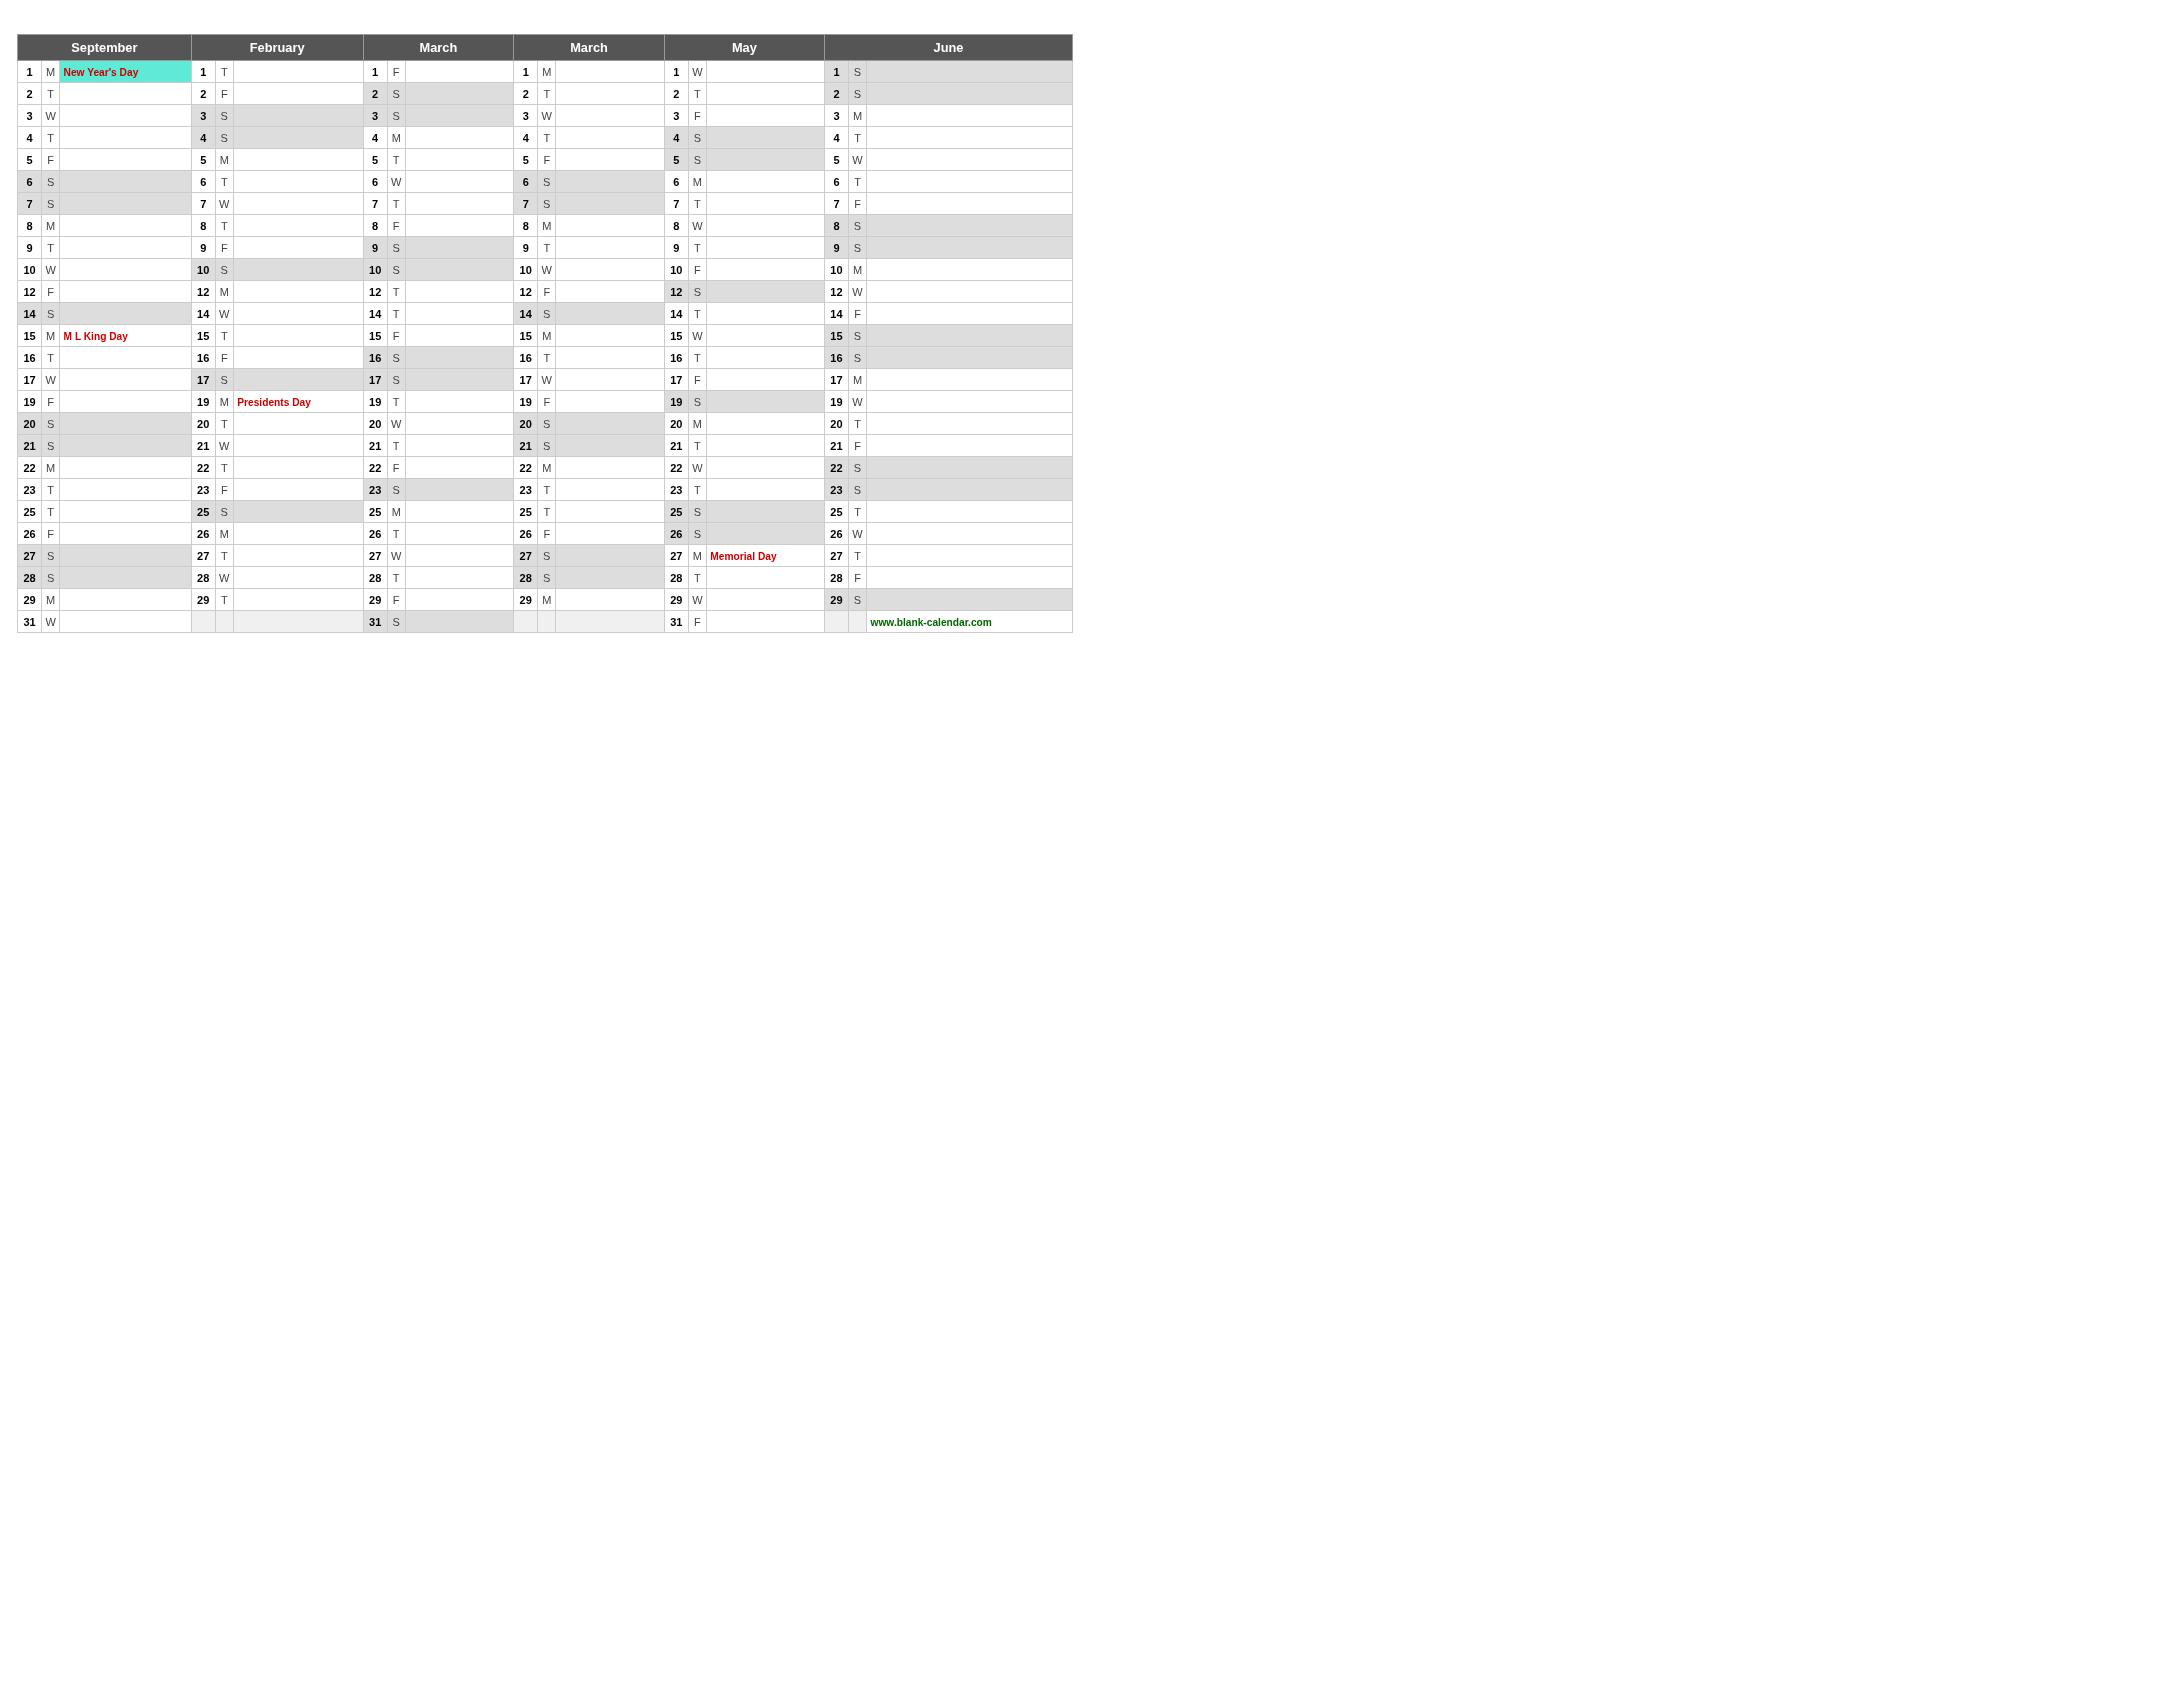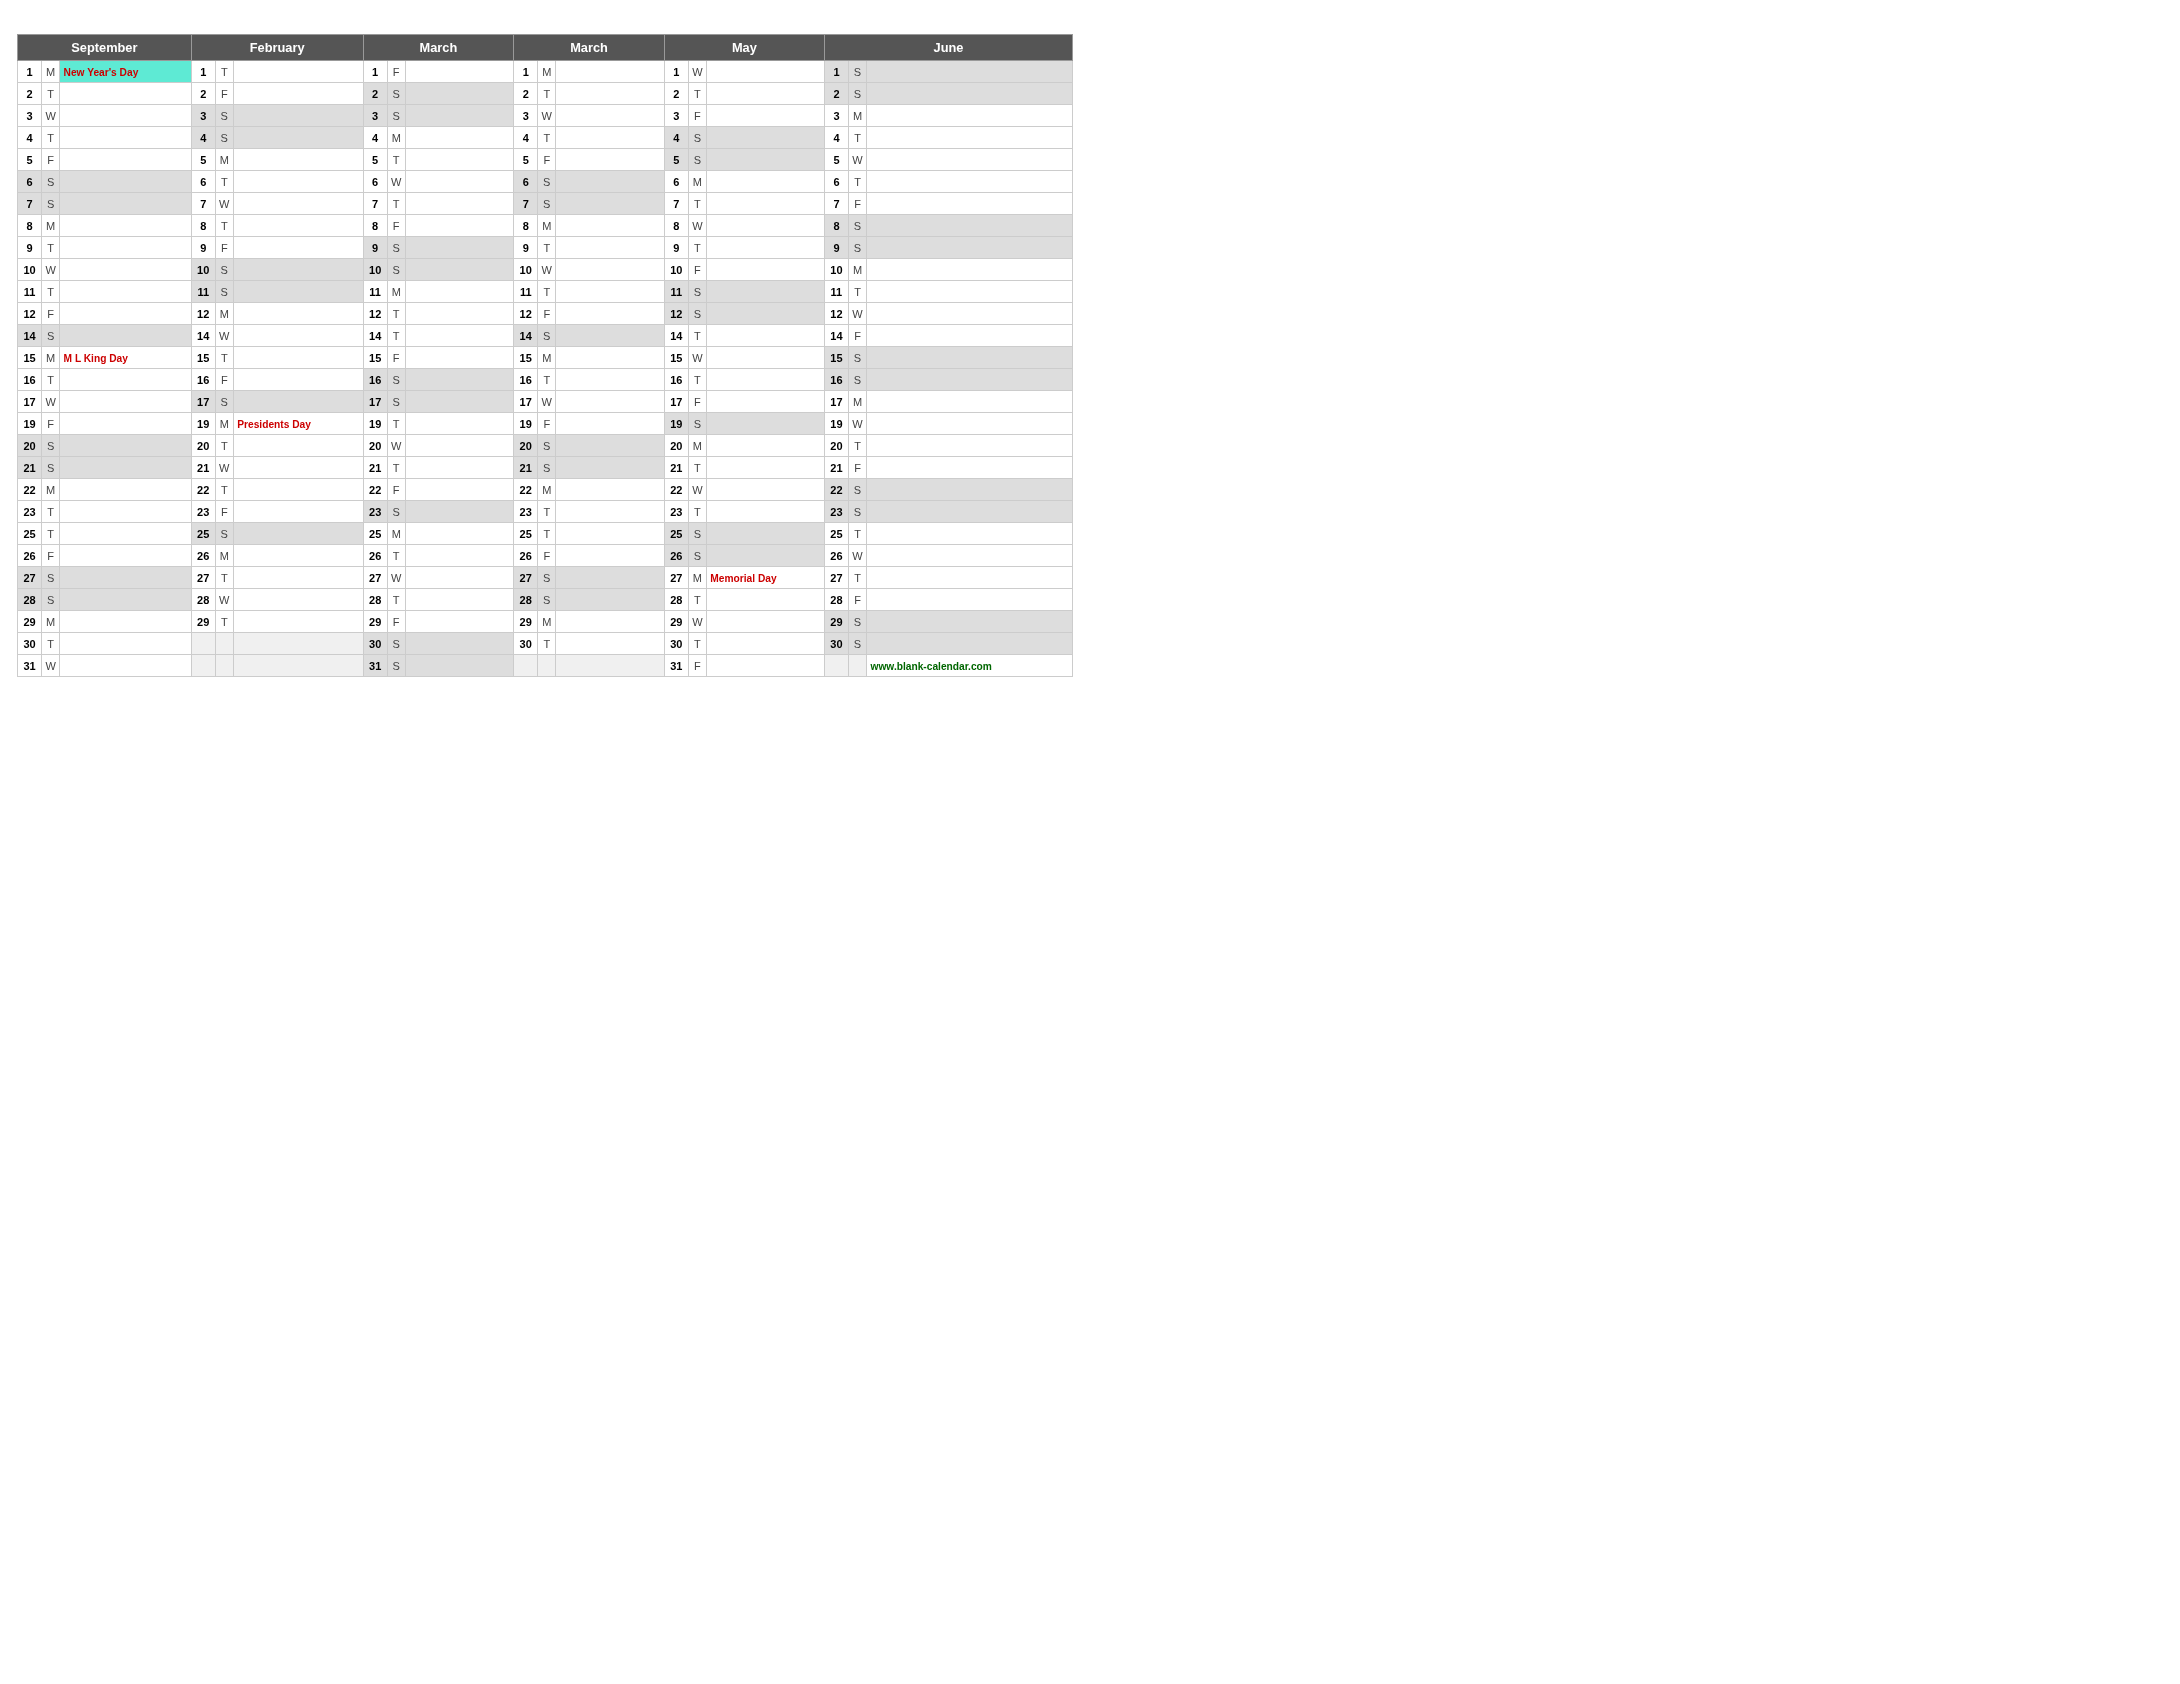--- a/index.html
+++ b/index.html
@@ -271,40 +271,20 @@
         <td style="background: rgb(255, 255, 255); text-align: center; width: 17px; color: rgb(68, 68, 68);">W</td>
         <td style="background: rgb(255, 255, 255); min-width: 68px;"></td>
         <td class="day-num col-sep" style="background: rgb(255, 255, 255); text-align: center; font-weight: bold; width: 24px;">10</td>
         <td style="background: rgb(255, 255, 255); text-align: center; width: 17px; color: rgb(68, 68, 68);">F</td>
         <td style="background: rgb(255, 255, 255); min-width: 68px;"></td>
         <td class="day-num col-sep" style="background: rgb(255, 255, 255); text-align: center; font-weight: bold; width: 24px;">10</td>
         <td style="background: rgb(255, 255, 255); text-align: center; width: 17px; color: rgb(68, 68, 68);">M</td>
         <td style="background: rgb(255, 255, 255); min-width: 68px;"></td>
       </tr>
       <tr>
-        <td class="day-num" style="background: rgb(255, 255, 255); text-align: center; font-weight: bold; width: 24px;">11</td>
-        <td style="background: rgb(255, 255, 255); text-align: center; width: 17px; color: rgb(68, 68, 68);">T</td>
-        <td style="background: rgb(255, 255, 255); min-width: 68px;"></td>
-        <td class="day-num col-sep" style="background: rgb(221, 221, 221); text-align: center; font-weight: bold; width: 24px;">11</td>
-        <td style="background: rgb(221, 221, 221); text-align: center; width: 17px; color: rgb(68, 68, 68);">S</td>
-        <td style="background: rgb(221, 221, 221); min-width: 68px;"></td>
-        <td class="day-num col-sep" style="background: rgb(255, 255, 255); text-align: center; font-weight: bold; width: 24px;">11</td>
-        <td style="background: rgb(255, 255, 255); text-align: center; width: 17px; color: rgb(68, 68, 68);">M</td>
-        <td style="background: rgb(255, 255, 255); min-width: 68px;"></td>
-        <td class="day-num col-sep" style="background: rgb(255, 255, 255); text-align: center; font-weight: bold; width: 24px;">11</td>
-        <td style="background: rgb(255, 255, 255); text-align: center; width: 17px; color: rgb(68, 68, 68);">T</td>
-        <td style="background: rgb(255, 255, 255); min-width: 68px;"></td>
-        <td class="day-num col-sep" style="background: rgb(221, 221, 221); text-align: center; font-weight: bold; width: 24px;">11</td>
-        <td style="background: rgb(221, 221, 221); text-align: center; width: 17px; color: rgb(68, 68, 68);">S</td>
-        <td style="background: rgb(221, 221, 221); min-width: 68px;"></td>
-        <td class="day-num col-sep" style="background: rgb(255, 255, 255); text-align: center; font-weight: bold; width: 24px;">11</td>
-        <td style="background: rgb(255, 255, 255); text-align: center; width: 17px; color: rgb(68, 68, 68);">T</td>
-        <td style="background: rgb(255, 255, 255); min-width: 68px;"></td>
-      </tr>
-      <tr>
         <td class="day-num" style="background: rgb(255, 255, 255); text-align: center; font-weight: bold; width: 24px;">12</td>
         <td style="background: rgb(255, 255, 255); text-align: center; width: 17px; color: rgb(68, 68, 68);">F</td>
         <td style="background: rgb(255, 255, 255); min-width: 68px;"></td>
         <td class="day-num col-sep" style="background: rgb(255, 255, 255); text-align: center; font-weight: bold; width: 24px;">12</td>
         <td style="background: rgb(255, 255, 255); text-align: center; width: 17px; color: rgb(68, 68, 68);">M</td>
         <td style="background: rgb(255, 255, 255); min-width: 68px;"></td>
         <td class="day-num col-sep" style="background: rgb(255, 255, 255); text-align: center; font-weight: bold; width: 24px;">12</td>
         <td style="background: rgb(255, 255, 255); text-align: center; width: 17px; color: rgb(68, 68, 68);">T</td>
         <td style="background: rgb(255, 255, 255); min-width: 68px;"></td>
         <td class="day-num col-sep" style="background: rgb(255, 255, 255); text-align: center; font-weight: bold; width: 24px;">12</td>
@@ -587,40 +567,20 @@
         <td class="day-num col-sep" style="background: rgb(255, 255, 255); text-align: center; font-weight: bold; width: 24px;">29</td>
         <td style="background: rgb(255, 255, 255); text-align: center; width: 17px; color: rgb(68, 68, 68);">F</td>
         <td style="background: rgb(255, 255, 255); min-width: 68px;"></td>
         <td class="day-num col-sep" style="background: rgb(255, 255, 255); text-align: center; font-weight: bold; width: 24px;">29</td>
         <td style="background: rgb(255, 255, 255); text-align: center; width: 17px; color: rgb(68, 68, 68);">M</td>
         <td style="background: rgb(255, 255, 255); min-width: 68px;"></td>
         <td class="day-num col-sep" style="background: rgb(255, 255, 255); text-align: center; font-weight: bold; width: 24px;">29</td>
         <td style="background: rgb(255, 255, 255); text-align: center; width: 17px; color: rgb(68, 68, 68);">W</td>
         <td style="background: rgb(255, 255, 255); min-width: 68px;"></td>
         <td class="day-num col-sep" style="background: rgb(221, 221, 221); text-align: center; font-weight: bold; width: 24px;">29</td>
-        <td style="background: rgb(221, 221, 221); text-align: center; width: 17px; color: rgb(68, 68, 68);">S</td>
-        <td style="background: rgb(221, 221, 221); min-width: 68px;"></td>
-      </tr>
-      <tr>
-        <td class="day-num" style="background: rgb(255, 255, 255); text-align: center; font-weight: bold; width: 24px;">30</td>
-        <td style="background: rgb(255, 255, 255); text-align: center; width: 17px; color: rgb(68, 68, 68);">T</td>
-        <td style="background: rgb(255, 255, 255); min-width: 68px;"></td>
-        <td class="day-num col-sep" style="background: rgb(240, 240, 240); text-align: center; font-weight: bold; width: 24px;"></td>
-        <td style="background: rgb(240, 240, 240); text-align: center; width: 17px; color: rgb(68, 68, 68);"></td>
-        <td style="background: rgb(240, 240, 240); min-width: 68px;"></td>
-        <td class="day-num col-sep" style="background: rgb(221, 221, 221); text-align: center; font-weight: bold; width: 24px;">30</td>
-        <td style="background: rgb(221, 221, 221); text-align: center; width: 17px; color: rgb(68, 68, 68);">S</td>
-        <td style="background: rgb(221, 221, 221); min-width: 68px;"></td>
-        <td class="day-num col-sep" style="background: rgb(255, 255, 255); text-align: center; font-weight: bold; width: 24px;">30</td>
-        <td style="background: rgb(255, 255, 255); text-align: center; width: 17px; color: rgb(68, 68, 68);">T</td>
-        <td style="background: rgb(255, 255, 255); min-width: 68px;"></td>
-        <td class="day-num col-sep" style="background: rgb(255, 255, 255); text-align: center; font-weight: bold; width: 24px;">30</td>
-        <td style="background: rgb(255, 255, 255); text-align: center; width: 17px; color: rgb(68, 68, 68);">T</td>
-        <td style="background: rgb(255, 255, 255); min-width: 68px;"></td>
-        <td class="day-num col-sep" style="background: rgb(221, 221, 221); text-align: center; font-weight: bold; width: 24px;">30</td>
         <td style="background: rgb(221, 221, 221); text-align: center; width: 17px; color: rgb(68, 68, 68);">S</td>
         <td style="background: rgb(221, 221, 221); min-width: 68px;"></td>
       </tr>
       <tr>
         <td class="day-num" style="background: rgb(255, 255, 255); text-align: center; font-weight: bold; width: 24px;">31</td>
         <td style="background: rgb(255, 255, 255); text-align: center; width: 17px; color: rgb(68, 68, 68);">W</td>
         <td style="background: rgb(255, 255, 255); min-width: 68px;"></td>
         <td class="day-num col-sep" style="background: rgb(240, 240, 240); text-align: center; font-weight: bold; width: 24px;"></td>
         <td style="background: rgb(240, 240, 240); text-align: center; width: 17px; color: rgb(68, 68, 68);"></td>
         <td style="background: rgb(240, 240, 240); min-width: 68px;"></td>

